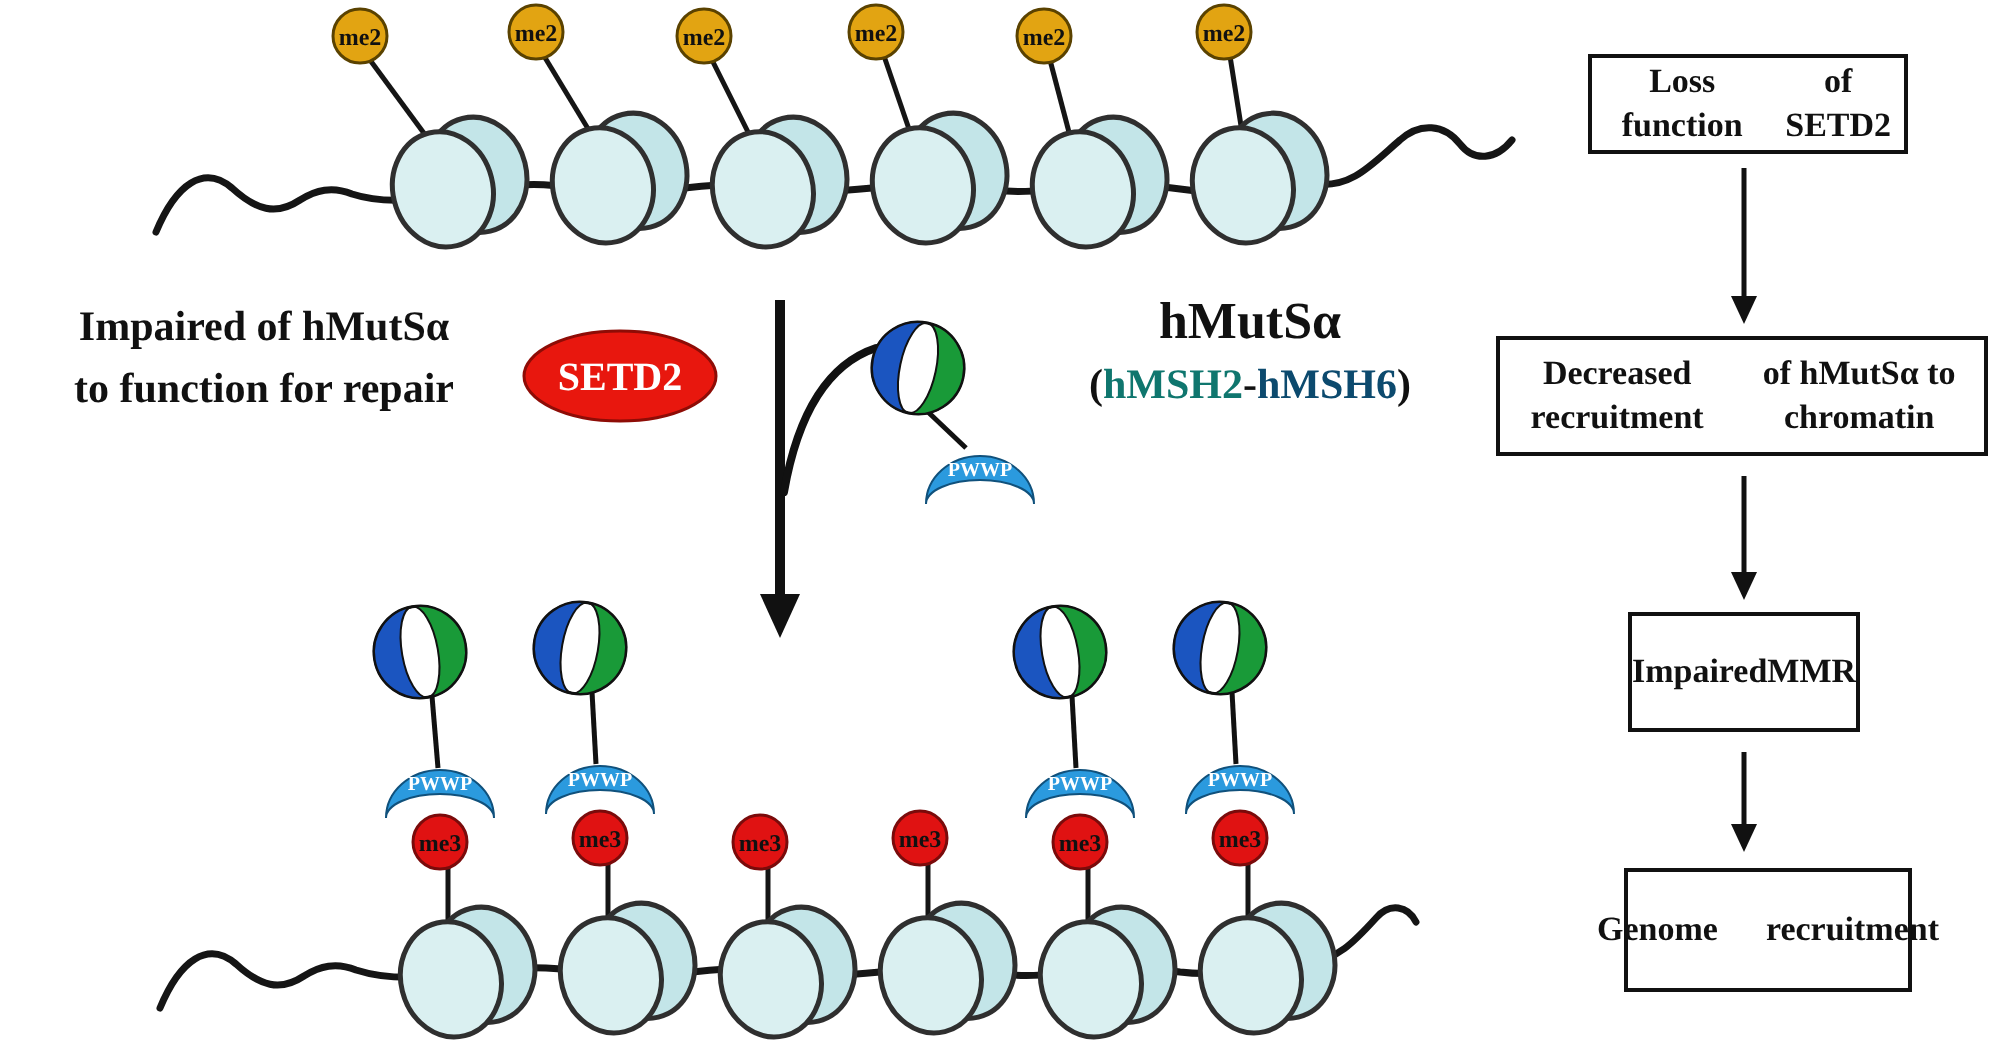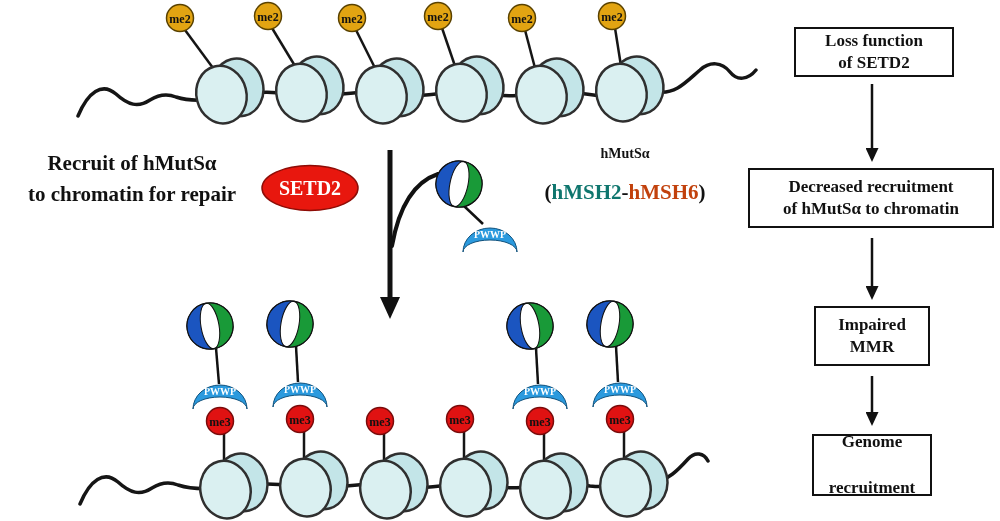--- a/index.html
+++ b/index.html
@@ -1,26 +1,26 @@
 <!DOCTYPE html>
 <html><head>
 <meta charset="utf-8">
 <style>
   html,body{margin:0;padding:0;background:#fff;}
   .stage{position:relative;width:1000px;height:521px;background:#fff;overflow:hidden;
          font-family:"Liberation Serif",serif;}
   .stage svg{position:absolute;left:0;top:0;}
   .caption{position:absolute;font-weight:bold;color:#111;text-align:center;}
   .recruit-caption{left:4px;top:148px;width:256px;font-size:21px;line-height:31px;}
-  .complex-title{left:540px;top:146px;width:170px;font-size:14px;}
+  .complex-title{left:540px;top:146px;width:170px;font-size:26px;}
   .complex-sub{left:518px;top:180px;width:214px;font-size:21px;white-space:nowrap;}
   .msh2{color:#0f766e;}
-  .msh6{color:#c2410c;}
+  .msh6{color:#0c4a6e;}
   .fc-box{position:absolute;border:2px solid #111;background:#fff;box-sizing:border-box;
-          display:flex;flex-direction:column;justify-content:center;align-items:center;
+          display:flex;flex-direction:row;justify-content:center;align-items:center;
           font-weight:bold;font-size:17px;line-height:1.32;color:#111;text-align:center;}
   .me-label{font:bold 12px "Liberation Serif",serif;fill:#111;text-anchor:middle;}
   .pwwp-label{font:bold 10px "Liberation Serif",serif;fill:#fff;text-anchor:middle;}
   .setd2-label{font:bold 20px "Liberation Serif",serif;fill:#fff;text-anchor:middle;}
 </style>
 </head>
 <body>
 
 <div class="stage">
 
@@ -159,22 +159,22 @@
     <use href="#pwwp-shape" transform="translate(620,396)"></use>
     <text class="pwwp-label" x="620" y="393">PWWP</text>
   </g>
 
   <line x1="872" y1="84" x2="872" y2="150" stroke="#111" stroke-width="2.5" marker-end="url(#ah-small)"></line>
   <line x1="872" y1="238" x2="872" y2="288" stroke="#111" stroke-width="2.5" marker-end="url(#ah-small)"></line>
   <line x1="872" y1="376" x2="872" y2="414" stroke="#111" stroke-width="2.5" marker-end="url(#ah-small)"></line>
 </svg>
 
 <div class="caption recruit-caption">
-  <div>Recruit of hMutSα</div>
-  <div>to chromatin for repair</div>
+  <div>Impaired of hMutSα</div>
+  <div>to function for repair</div>
 </div>
 
 <div class="caption complex-title">hMutSα</div>
 
 <div class="caption complex-sub"><span>(</span><span class="msh2">hMSH2</span><span>-</span><span class="msh6">hMSH6</span><span>)</span></div>
 
 <div class="fc-box" style="left:794px;top:27px;width:160px;height:50px;">
   <div>Loss function</div>
   <div>of SETD2</div>
 </div>
@@ -182,18 +182,18 @@
 <div class="fc-box" style="left:814px;top:306px;width:116px;height:60px;">
   <div>Impaired</div>
   <div>MMR</div>
 </div>
 
 <div class="fc-box" style="left:748px;top:168px;width:246px;height:60px;">
   <div>Decreased recruitment</div>
   <div>of hMutSα to chromatin</div>
 </div>
 
-<div class="fc-box" style="left:812px;top:434px;width:120px;height:62px;gap:24px;">
+<div class="fc-box" style="left:812px;top:434px;width:144px;height:62px;gap:24px;">
   <div>Genome</div>
   <div>recruitment</div>
 </div>
 
 </div>
 
 </body></html>

